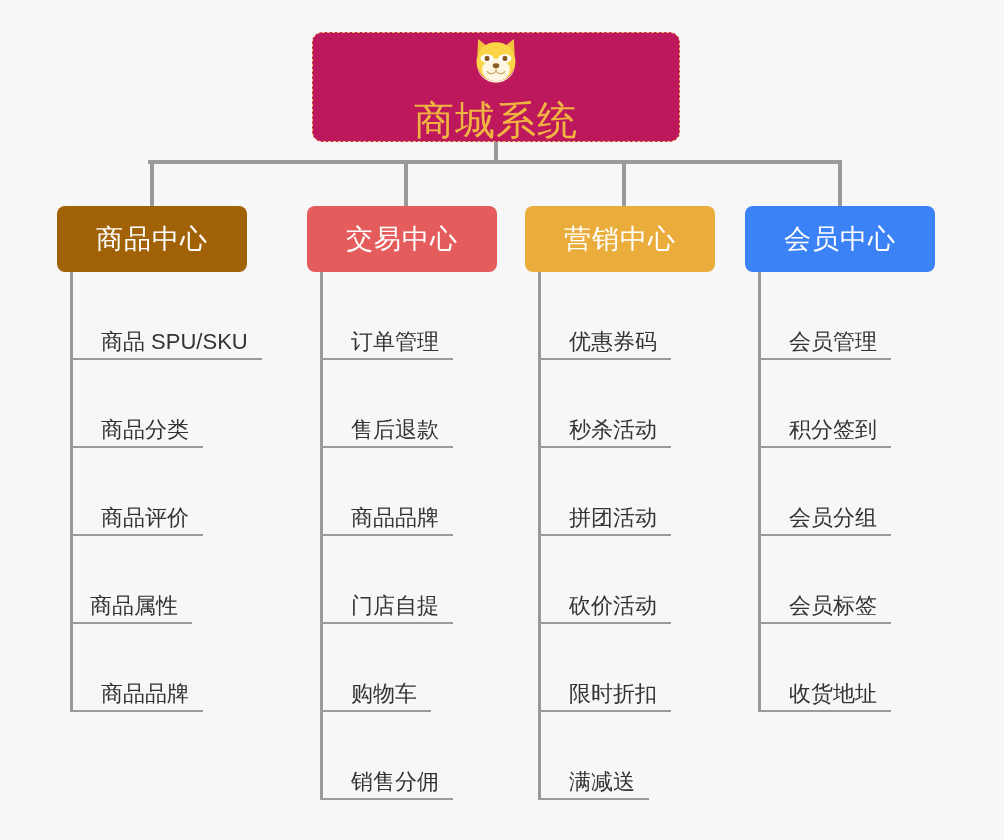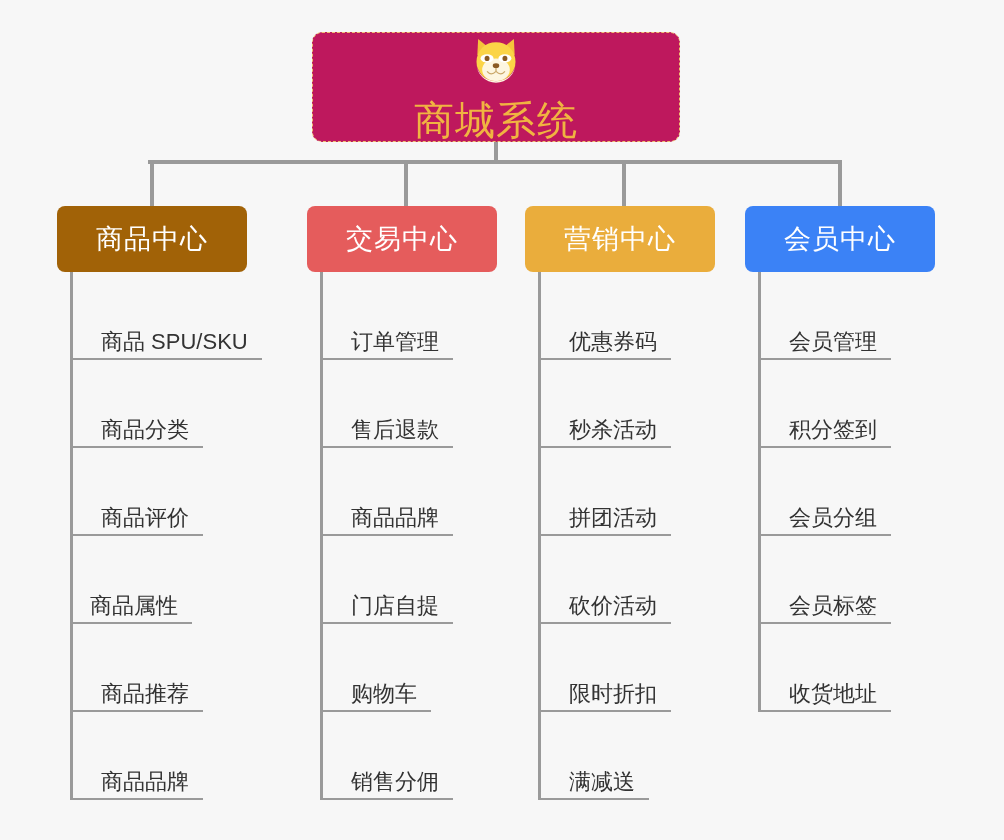--- a/index.html
+++ b/index.html
@@ -184,23 +184,20 @@
           <div class="leaf-item">
             <span class="leaf-underline leaf-label" style="border-bottom-color: rgb(154, 154, 154);">商品分类</span>
           </div>
           <div class="leaf-item">
             <span class="leaf-underline leaf-label" style="border-bottom-color: rgb(154, 154, 154);">商品评价</span>
           </div>
           <div class="leaf-item">
             <span class="leaf-underline leaf-label" style="border-bottom-color: rgb(154, 154, 154); padding-left: 17px;">商品属性</span>
           </div>
           <div class="leaf-item">
-            <span class="leaf-underline leaf-label" style="border-bottom-color: rgb(154, 154, 154);">商品推荐</span>
-          </div>
-          <div class="leaf-item">
             <span class="leaf-underline leaf-label" style="border-bottom-color: rgb(154, 154, 154); margin-top: 28px;">商品品牌</span>
           </div>
         </div>
       </div>
       <div class="branch-col" style="left: 307px;">
         <div class="branch-head" style="background: rgb(229, 92, 92);">
           <span>交易中心</span>
         </div>
         <div class="leaf-list" style="border-left-color: rgb(154, 154, 154);">
           <div class="leaf-item">

